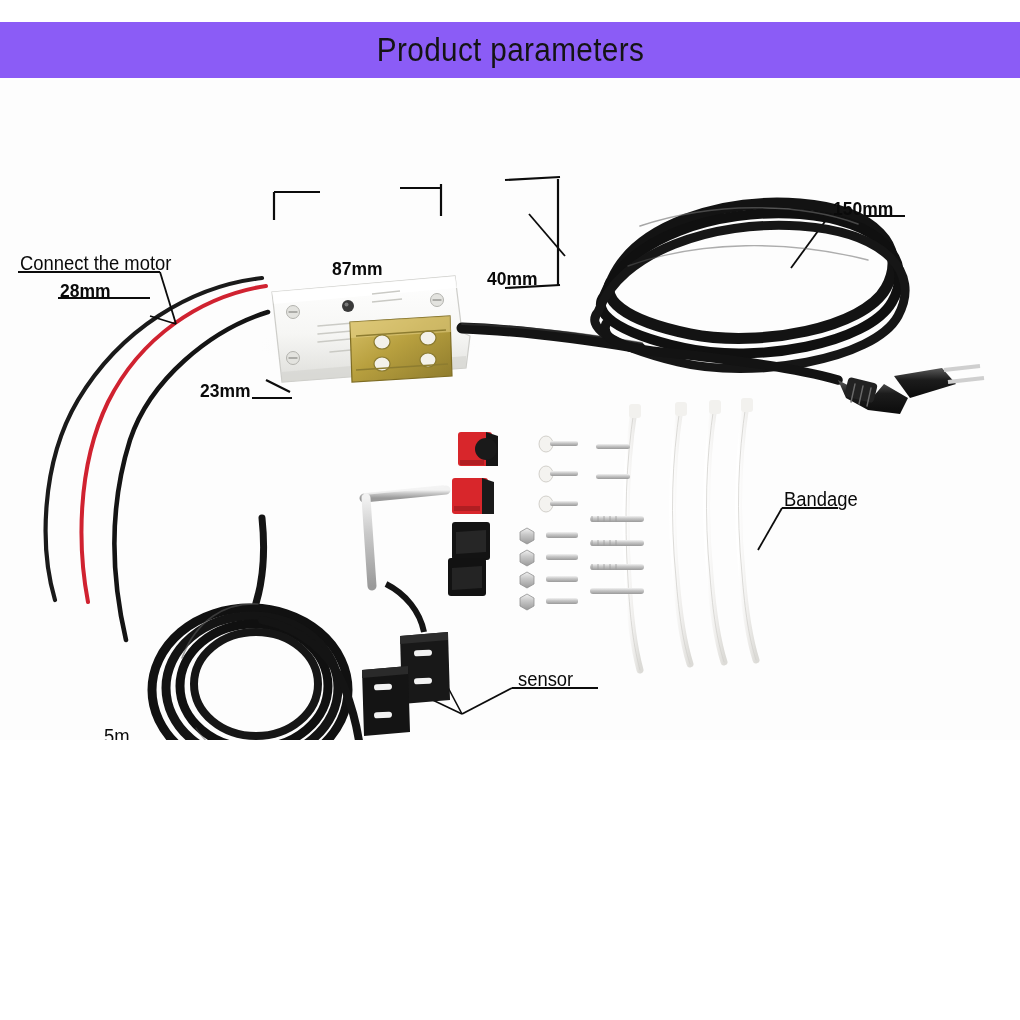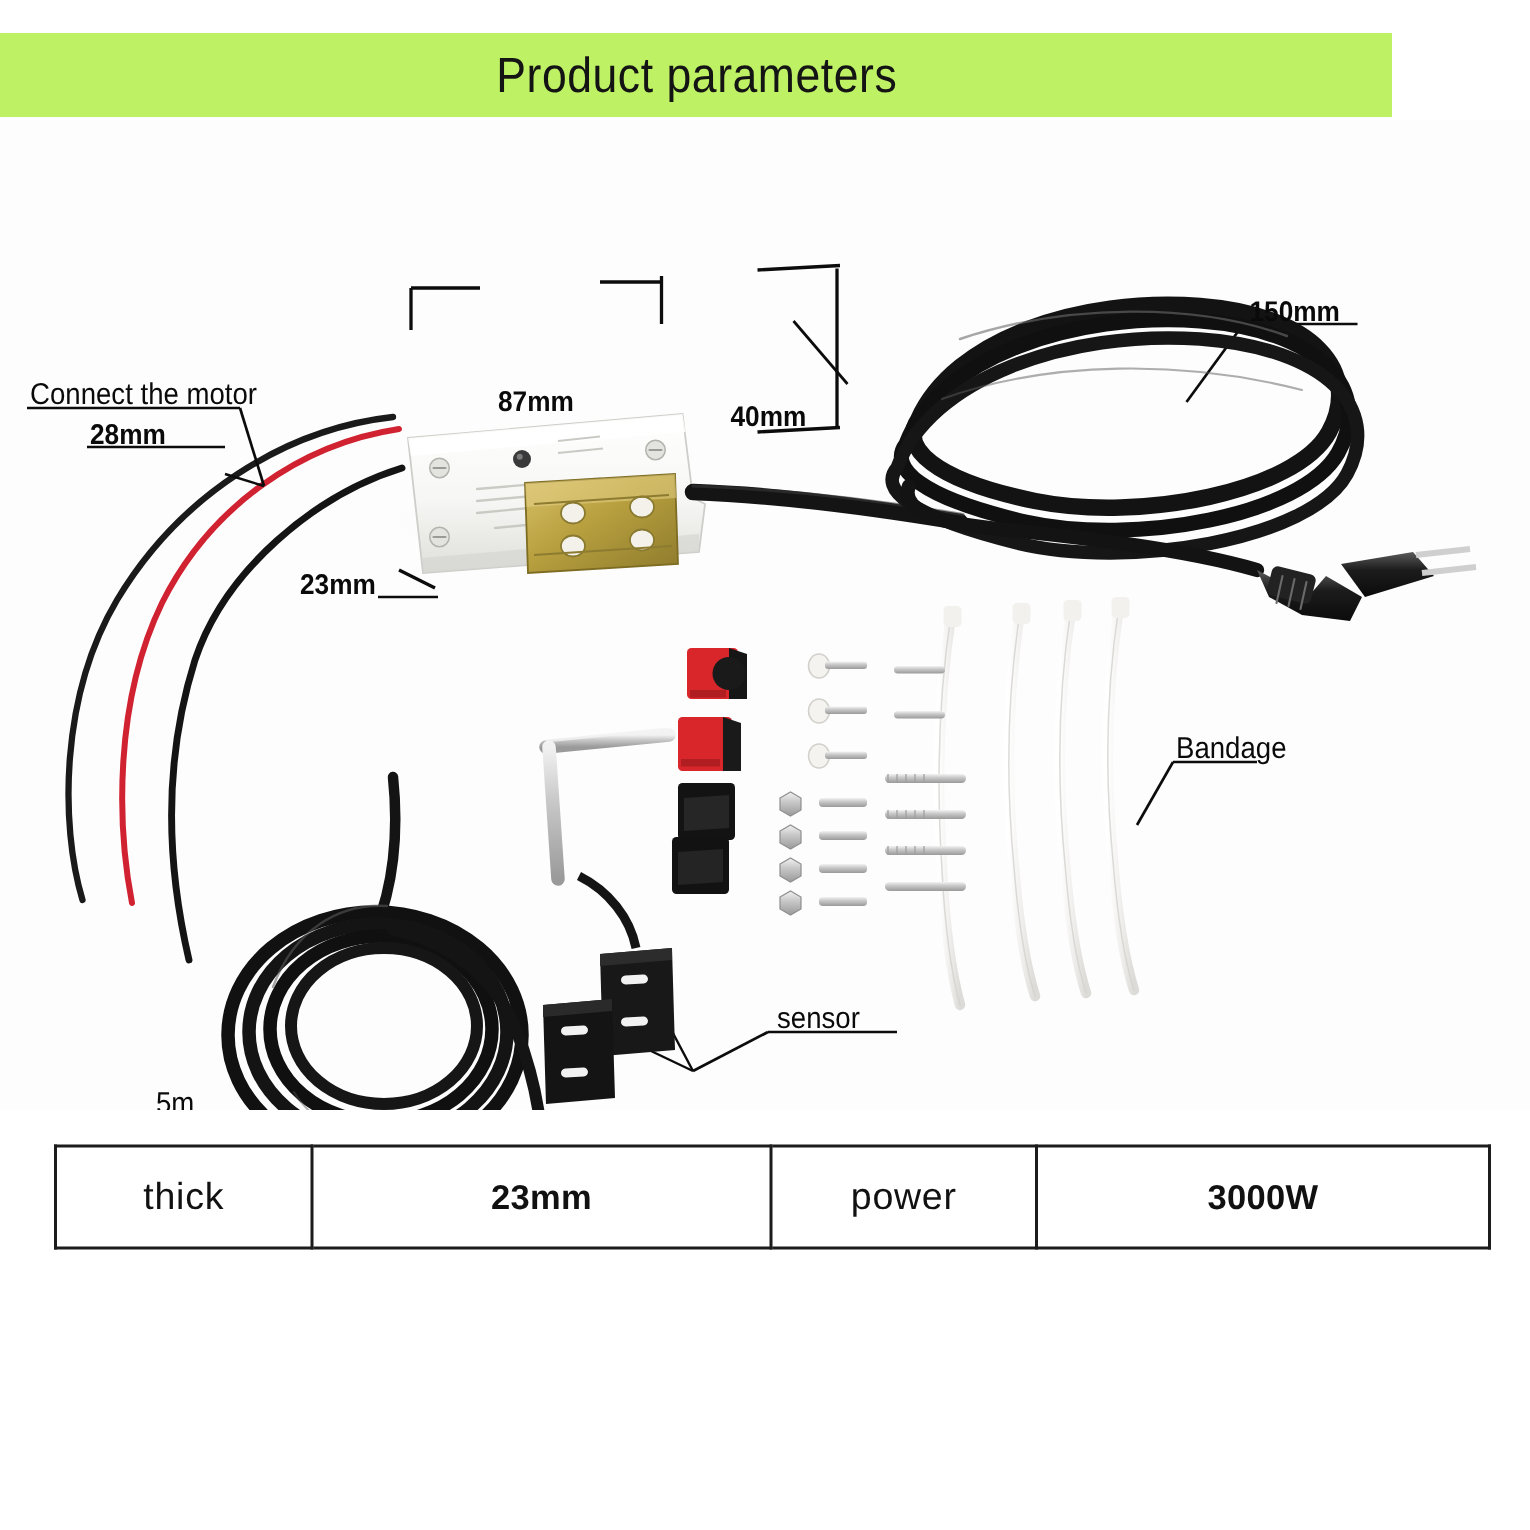--- a/index.html
+++ b/index.html
@@ -14,23 +14,23 @@
     overflow: hidden;
     font-family: "Liberation Sans", sans-serif;
     position: relative;
   }
 
   
   .header-band {
     position: absolute;
     left: 0;
     top: 22px;
-    width: 928px;
+    width: 1020px;
     height: 56px;
-    background: #bef264;
+    background: #8b5cf6;
     display: flex;
     align-items: center;
     justify-content: center;
   }
   .header-title {
     font-family: "Liberation Sans", sans-serif;
     font-size: 33px;
     color: #141414;
     letter-spacing: 0.4px;
     transform: scaleX(0.9);
@@ -408,20 +408,14 @@
 </div>
 
 <table class="param-table">
   <colgroup>
     <col class="col-a">
       <col class="col-b">
       <col class="col-c">
       <col class="col-d">
   </colgroup>
   <tbody>
-    <tr>
-      <td class="label-cell"><span class="cellinner">thick</span></td>
-      <td class="value-cell"><span class="cellinner">23mm</span></td>
-      <td class="label-cell"><span class="cellinner">power</span></td>
-      <td class="value-cell"><span class="cellinner">3000W</span></td>
-    </tr>
   </tbody>
 </table>
 
 </body></html>

